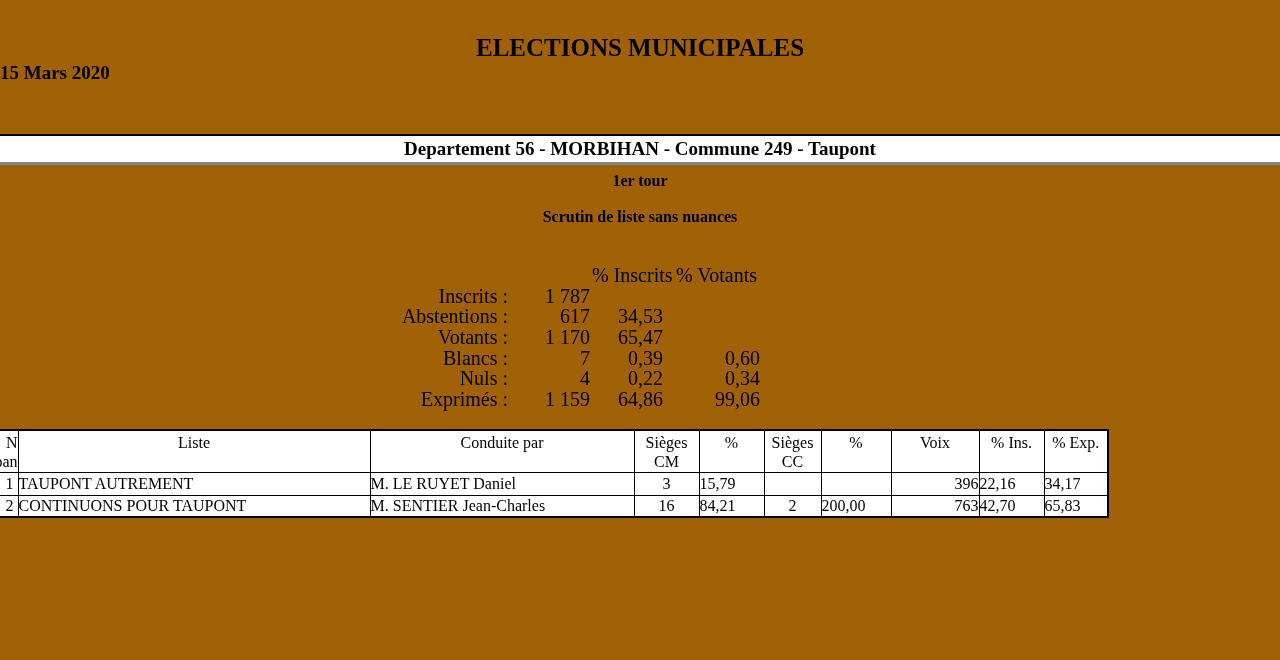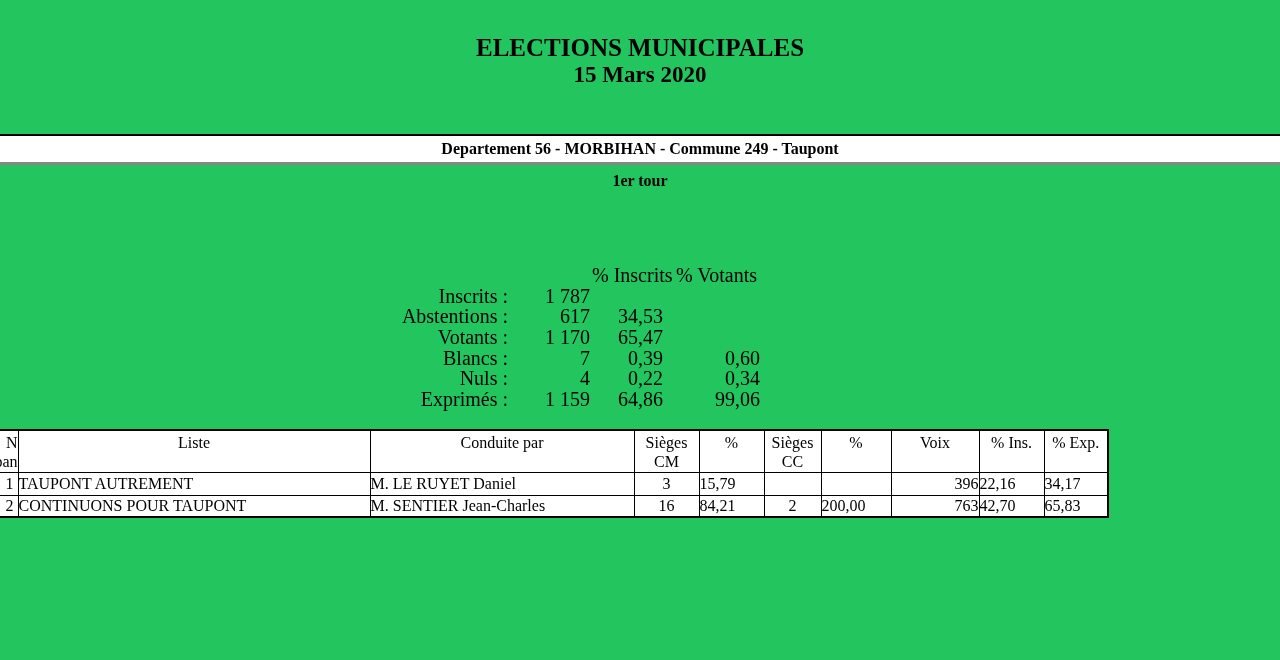--- a/index.html
+++ b/index.html
@@ -1,28 +1,28 @@
 <!DOCTYPE html>
 <html><head>
 <meta charset="utf-8">
 <style>
   * { margin:0; padding:0; box-sizing:border-box; }
   html,body { background:#fff; }
   .page {
     position:relative; width:1280px; height:660px;
-    background:#22c55e; overflow:hidden; color:#000;
+    background:#a16207; overflow:hidden; color:#000;
     font-family:"Liberation Serif","DejaVu Serif",serif;
   }
   .title   { position:absolute; top:34px;  left:0; width:100%; text-align:center;
              font-size:25px; font-weight:bold; }
-  .date    { position:absolute; top:62px;  left:0; width:100%; text-align:center;
-             font-size:23px; font-weight:bold; }
+  .date    { position:absolute; top:62px;  left:0; width:100%; 
+             font-size:19px; font-weight:bold; }
   .banner  { position:absolute; top:134px; left:0; width:100%; height:31px;
              border-top:2px solid #000; border-bottom:3px solid #878787;
-             text-align:center; font-size:16px; font-weight:bold; line-height:25px;
+             text-align:center; font-size:19px; font-weight:bold; line-height:25px;
              background:#fff; }
   .round   { position:absolute; top:172px; left:0; width:100%; text-align:center;
              font-size:16px; font-weight:bold; }
   .scrutin { position:absolute; top:208px; left:0; width:100%; text-align:center;
              font-size:16px; font-weight:bold; }
 
   
   .participation { position:absolute; top:265px; left:0; font-size:20px; }
   .p-row  { display:flex; height:20.7px; line-height:20.7px; }
   .p-row > span { display:block; text-align:right; white-space:nowrap; }
@@ -53,20 +53,21 @@
 </style>
 </head>
 <body>
 
 <div class="page">
 
   <div class="title">ELECTIONS MUNICIPALES</div>
   <div class="date">15 Mars 2020</div>
   <div class="banner">Departement 56 - MORBIHAN - Commune 249 - Taupont</div>
   <div class="round">1er tour</div>
+  <div class="scrutin">Scrutin de liste sans nuances</div>
 
   <div class="participation">
     <div class="p-row">
       <span class="p-hsp"></span>
       <span class="p-h2">% Inscrits</span>
       <span class="p-h3">% Votants</span>
     </div>
     <div class="p-row">
       <span class="p-c1">Inscrits :</span>
       <span class="p-c2">1 787</span>

